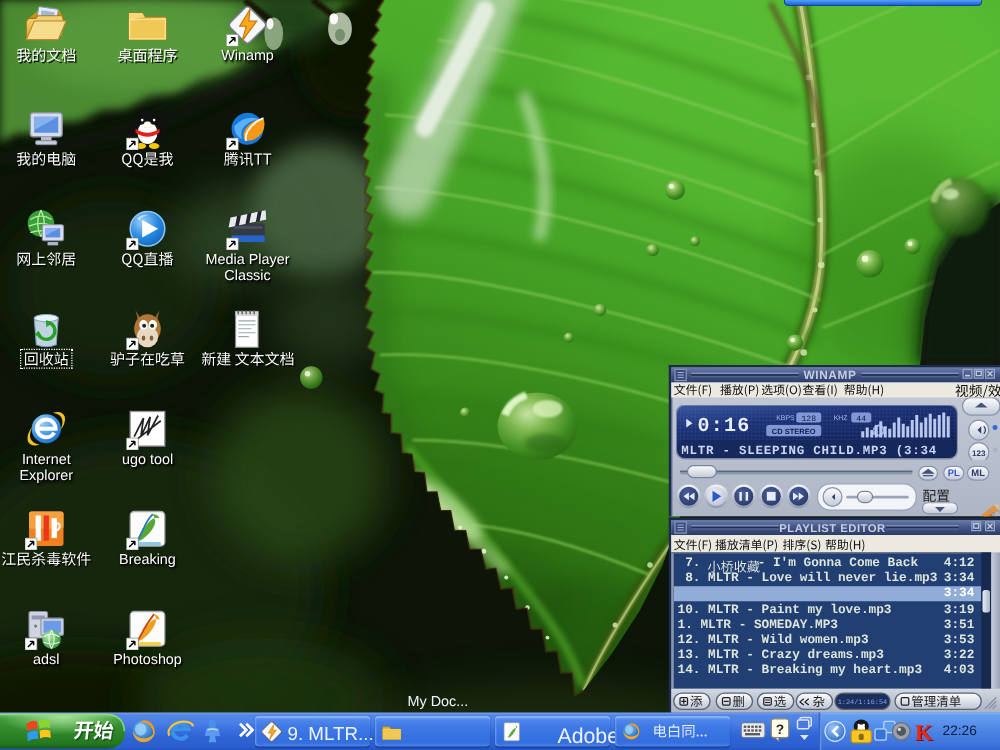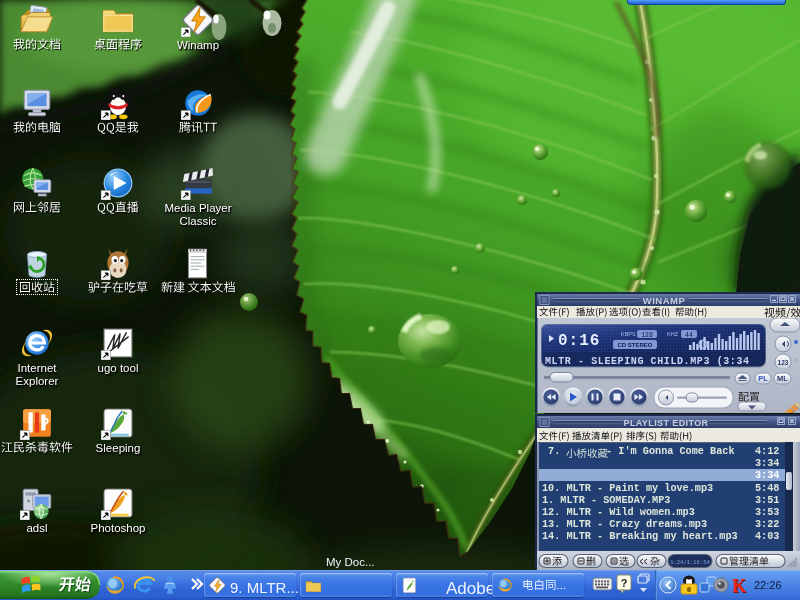--- a/index.html
+++ b/index.html
@@ -432,21 +432,21 @@
 <svg style="position:absolute;left:160.656px;top:281px;overflow:visible" width="77" height="18">
     <path d="M4.32 -2.56C4.68 -1.96 5.11 -1.14 5.3 -0.61L5.94 -1.0C5.76 -1.5 5.33 -2.28 4.93 -2.88ZM1.62 -2.82C1.38 -2.09 0.98 -1.34 0.49 -0.82C0.67 -0.71 0.98 -0.48 1.13 -0.36C1.6 -0.92 2.08 -1.8 2.35 -2.64ZM6.64 -8.93L6.64 -4.8C6.64 -3.2 6.54 -1.14 5.52 0.3C5.71 0.41 6.07 0.68 6.22 0.85C7.32 -0.71 7.48 -3.07 7.48 -4.8L7.48 -5.18L9.3 -5.18L9.3 0.9L10.18 0.9L10.18 -5.18L11.5 -5.18L11.5 -6.02L7.48 -6.02L7.48 -8.33C8.75 -8.52 10.12 -8.83 11.12 -9.2L10.39 -9.86C9.53 -9.5 7.98 -9.14 6.64 -8.93ZM2.57 -9.92C2.76 -9.59 2.95 -9.18 3.1 -8.82L0.73 -8.82L0.73 -8.06L6.04 -8.06L6.04 -8.82L4.03 -8.82C3.88 -9.22 3.61 -9.73 3.38 -10.13ZM4.52 -8.0C4.38 -7.45 4.1 -6.64 3.88 -6.08L0.55 -6.08L0.55 -5.32L3.01 -5.32L3.01 -4.07L0.6 -4.07L0.6 -3.28L3.01 -3.28L3.01 -0.22C3.01 -0.1 2.99 -0.06 2.87 -0.06C2.74 -0.05 2.36 -0.05 1.94 -0.06C2.06 0.16 2.18 0.49 2.21 0.71C2.8 0.71 3.2 0.7 3.48 0.56C3.76 0.43 3.84 0.22 3.84 -0.2L3.84 -3.28L6.08 -3.28L6.08 -4.07L3.84 -4.07L3.84 -5.32L6.23 -5.32L6.23 -6.08L4.69 -6.08C4.92 -6.59 5.15 -7.24 5.36 -7.82ZM1.51 -7.81C1.75 -7.27 1.93 -6.55 1.98 -6.08L2.76 -6.3C2.7 -6.76 2.5 -7.46 2.24 -7.98ZM16.73 -9.06L16.73 -8.34L18.97 -8.34L18.97 -7.44L15.96 -7.44L15.96 -6.73L18.97 -6.73L18.97 -5.8L16.64 -5.8L16.64 -5.06L18.97 -5.06L18.97 -4.14L16.55 -4.14L16.55 -3.46L18.97 -3.46L18.97 -2.51L16.04 -2.51L16.04 -1.79L18.97 -1.79L18.97 -0.59L19.82 -0.59L19.82 -1.79L23.24 -1.79L23.24 -2.51L19.82 -2.51L19.82 -3.46L22.79 -3.46L22.79 -4.14L19.82 -4.14L19.82 -5.06L22.51 -5.06L22.51 -6.73L23.34 -6.73L23.34 -7.44L22.51 -7.44L22.51 -9.06L19.82 -9.06L19.82 -10.08L18.97 -10.08L18.97 -9.06ZM19.82 -6.73L21.71 -6.73L21.71 -5.8L19.82 -5.8ZM19.82 -7.44L19.82 -8.34L21.71 -8.34L21.71 -7.44ZM13.16 -4.72C13.16 -4.85 13.44 -5.0 13.62 -5.1L15.1 -5.1C14.95 -4.03 14.71 -3.11 14.4 -2.32C14.08 -2.8 13.81 -3.4 13.61 -4.12L12.94 -3.86C13.22 -2.89 13.58 -2.12 14.03 -1.51C13.61 -0.72 13.07 -0.1 12.44 0.36C12.64 0.48 12.97 0.79 13.1 0.96C13.68 0.52 14.2 -0.08 14.62 -0.84C15.88 0.36 17.63 0.66 19.84 0.66L23.2 0.66C23.24 0.42 23.41 0.02 23.54 -0.17C22.93 -0.16 20.33 -0.16 19.85 -0.16C17.82 -0.16 16.16 -0.42 14.99 -1.58C15.48 -2.7 15.83 -4.1 16.01 -5.8L15.5 -5.92L15.34 -5.9L14.3 -5.9C14.9 -6.8 15.52 -7.93 16.06 -9.1L15.48 -9.47L15.19 -9.34L12.77 -9.34L12.77 -8.53L14.84 -8.53C14.36 -7.46 13.76 -6.48 13.55 -6.18C13.31 -5.8 13.01 -5.5 12.79 -5.45C12.91 -5.27 13.09 -4.9 13.16 -4.72ZM31.76 -9.88C32.12 -9.29 32.51 -8.48 32.65 -7.99L33.65 -8.32C33.48 -8.81 33.06 -9.59 32.7 -10.16ZM27.29 -7.97L27.29 -7.08L29.16 -7.08C29.87 -5.26 30.82 -3.68 32.05 -2.4C30.73 -1.3 29.11 -0.48 27.12 0.08C27.3 0.3 27.59 0.72 27.68 0.94C29.69 0.29 31.36 -0.58 32.71 -1.75C34.07 -0.55 35.7 0.34 37.67 0.88C37.82 0.62 38.09 0.24 38.29 0.05C36.37 -0.43 34.74 -1.28 33.41 -2.41C34.62 -3.65 35.54 -5.18 36.24 -7.08L38.14 -7.08L38.14 -7.97ZM32.74 -3.04C31.61 -4.18 30.72 -5.54 30.1 -7.08L35.22 -7.08C34.62 -5.46 33.79 -4.13 32.74 -3.04ZM44.21 -10.07L44.21 -7.55L39.47 -7.55L39.47 -6.64L43.09 -6.64C42.22 -4.6 40.73 -2.65 39.13 -1.68C39.35 -1.5 39.65 -1.18 39.79 -0.95C41.53 -2.14 43.08 -4.28 44.02 -6.64L44.21 -6.64L44.21 -2.2L41.4 -2.2L41.4 -1.28L44.21 -1.28L44.21 0.96L45.16 0.96L45.16 -1.28L47.95 -1.28L47.95 -2.2L45.16 -2.2L45.16 -6.64L45.32 -6.64C46.24 -4.28 47.78 -2.12 49.56 -0.97C49.73 -1.22 50.04 -1.57 50.27 -1.75C48.6 -2.71 47.09 -4.61 46.22 -6.64L49.93 -6.64L49.93 -7.55L45.16 -7.55L45.16 -10.07ZM55.76 -9.88C56.12 -9.29 56.51 -8.48 56.65 -7.99L57.65 -8.32C57.48 -8.81 57.06 -9.59 56.7 -10.16ZM51.29 -7.97L51.29 -7.08L53.16 -7.08C53.87 -5.26 54.82 -3.68 56.05 -2.4C54.73 -1.3 53.11 -0.48 51.12 0.08C51.3 0.3 51.59 0.72 51.68 0.94C53.69 0.29 55.36 -0.58 56.71 -1.75C58.07 -0.55 59.7 0.34 61.67 0.88C61.82 0.62 62.09 0.24 62.29 0.05C60.37 -0.43 58.74 -1.28 57.41 -2.41C58.62 -3.65 59.54 -5.18 60.24 -7.08L62.14 -7.08L62.14 -7.97ZM56.74 -3.04C55.61 -4.18 54.72 -5.54 54.1 -7.08L59.22 -7.08C58.62 -5.46 57.79 -4.13 56.74 -3.04ZM72.9 -9.31C72.65 -8.42 72.14 -7.16 71.72 -6.41L72.44 -6.18C72.86 -6.9 73.38 -8.08 73.79 -9.06ZM67.45 -9.01C67.85 -8.15 68.32 -6.98 68.52 -6.25L69.3 -6.56C69.08 -7.3 68.6 -8.41 68.18 -9.29ZM65.0 -10.08L65.0 -7.51L63.25 -7.51L63.25 -6.66L64.86 -6.66C64.5 -5.02 63.74 -3.12 63.0 -2.1C63.14 -1.9 63.36 -1.54 63.47 -1.3C64.04 -2.1 64.6 -3.44 65.0 -4.81L65.0 0.95L65.86 0.95L65.86 -5.09C66.23 -4.49 66.67 -3.74 66.85 -3.35L67.4 -4.04C67.19 -4.38 66.18 -5.78 65.86 -6.19L65.86 -6.66L67.37 -6.66L67.37 -7.51L65.86 -7.51L65.86 -10.08ZM67.12 -0.76L67.12 0.11L72.79 0.11L72.79 0.85L73.68 0.85L73.68 -5.65L71.02 -5.65L71.02 -10.04L70.14 -10.04L70.14 -5.65L67.39 -5.65L67.39 -4.78L72.79 -4.78L72.79 -3.23L67.54 -3.23L67.54 -2.41L72.79 -2.41L72.79 -0.76Z" transform="translate(1.2,11.8)" fill="#000" opacity=".85"></path>
     <path d="M4.32 -2.56C4.68 -1.96 5.11 -1.14 5.3 -0.61L5.94 -1.0C5.76 -1.5 5.33 -2.28 4.93 -2.88ZM1.62 -2.82C1.38 -2.09 0.98 -1.34 0.49 -0.82C0.67 -0.71 0.98 -0.48 1.13 -0.36C1.6 -0.92 2.08 -1.8 2.35 -2.64ZM6.64 -8.93L6.64 -4.8C6.64 -3.2 6.54 -1.14 5.52 0.3C5.71 0.41 6.07 0.68 6.22 0.85C7.32 -0.71 7.48 -3.07 7.48 -4.8L7.48 -5.18L9.3 -5.18L9.3 0.9L10.18 0.9L10.18 -5.18L11.5 -5.18L11.5 -6.02L7.48 -6.02L7.48 -8.33C8.75 -8.52 10.12 -8.83 11.12 -9.2L10.39 -9.86C9.53 -9.5 7.98 -9.14 6.64 -8.93ZM2.57 -9.92C2.76 -9.59 2.95 -9.18 3.1 -8.82L0.73 -8.82L0.73 -8.06L6.04 -8.06L6.04 -8.82L4.03 -8.82C3.88 -9.22 3.61 -9.73 3.38 -10.13ZM4.52 -8.0C4.38 -7.45 4.1 -6.64 3.88 -6.08L0.55 -6.08L0.55 -5.32L3.01 -5.32L3.01 -4.07L0.6 -4.07L0.6 -3.28L3.01 -3.28L3.01 -0.22C3.01 -0.1 2.99 -0.06 2.87 -0.06C2.74 -0.05 2.36 -0.05 1.94 -0.06C2.06 0.16 2.18 0.49 2.21 0.71C2.8 0.71 3.2 0.7 3.48 0.56C3.76 0.43 3.84 0.22 3.84 -0.2L3.84 -3.28L6.08 -3.28L6.08 -4.07L3.84 -4.07L3.84 -5.32L6.23 -5.32L6.23 -6.08L4.69 -6.08C4.92 -6.59 5.15 -7.24 5.36 -7.82ZM1.51 -7.81C1.75 -7.27 1.93 -6.55 1.98 -6.08L2.76 -6.3C2.7 -6.76 2.5 -7.46 2.24 -7.98ZM16.73 -9.06L16.73 -8.34L18.97 -8.34L18.97 -7.44L15.96 -7.44L15.96 -6.73L18.97 -6.73L18.97 -5.8L16.64 -5.8L16.64 -5.06L18.97 -5.06L18.97 -4.14L16.55 -4.14L16.55 -3.46L18.97 -3.46L18.97 -2.51L16.04 -2.51L16.04 -1.79L18.97 -1.79L18.97 -0.59L19.82 -0.59L19.82 -1.79L23.24 -1.79L23.24 -2.51L19.82 -2.51L19.82 -3.46L22.79 -3.46L22.79 -4.14L19.82 -4.14L19.82 -5.06L22.51 -5.06L22.51 -6.73L23.34 -6.73L23.34 -7.44L22.51 -7.44L22.51 -9.06L19.82 -9.06L19.82 -10.08L18.97 -10.08L18.97 -9.06ZM19.82 -6.73L21.71 -6.73L21.71 -5.8L19.82 -5.8ZM19.82 -7.44L19.82 -8.34L21.71 -8.34L21.71 -7.44ZM13.16 -4.72C13.16 -4.85 13.44 -5.0 13.62 -5.1L15.1 -5.1C14.95 -4.03 14.71 -3.11 14.4 -2.32C14.08 -2.8 13.81 -3.4 13.61 -4.12L12.94 -3.86C13.22 -2.89 13.58 -2.12 14.03 -1.51C13.61 -0.72 13.07 -0.1 12.44 0.36C12.64 0.48 12.97 0.79 13.1 0.96C13.68 0.52 14.2 -0.08 14.62 -0.84C15.88 0.36 17.63 0.66 19.84 0.66L23.2 0.66C23.24 0.42 23.41 0.02 23.54 -0.17C22.93 -0.16 20.33 -0.16 19.85 -0.16C17.82 -0.16 16.16 -0.42 14.99 -1.58C15.48 -2.7 15.83 -4.1 16.01 -5.8L15.5 -5.92L15.34 -5.9L14.3 -5.9C14.9 -6.8 15.52 -7.93 16.06 -9.1L15.48 -9.47L15.19 -9.34L12.77 -9.34L12.77 -8.53L14.84 -8.53C14.36 -7.46 13.76 -6.48 13.55 -6.18C13.31 -5.8 13.01 -5.5 12.79 -5.45C12.91 -5.27 13.09 -4.9 13.16 -4.72ZM31.76 -9.88C32.12 -9.29 32.51 -8.48 32.65 -7.99L33.65 -8.32C33.48 -8.81 33.06 -9.59 32.7 -10.16ZM27.29 -7.97L27.29 -7.08L29.16 -7.08C29.87 -5.26 30.82 -3.68 32.05 -2.4C30.73 -1.3 29.11 -0.48 27.12 0.08C27.3 0.3 27.59 0.72 27.68 0.94C29.69 0.29 31.36 -0.58 32.71 -1.75C34.07 -0.55 35.7 0.34 37.67 0.88C37.82 0.62 38.09 0.24 38.29 0.05C36.37 -0.43 34.74 -1.28 33.41 -2.41C34.62 -3.65 35.54 -5.18 36.24 -7.08L38.14 -7.08L38.14 -7.97ZM32.74 -3.04C31.61 -4.18 30.72 -5.54 30.1 -7.08L35.22 -7.08C34.62 -5.46 33.79 -4.13 32.74 -3.04ZM44.21 -10.07L44.21 -7.55L39.47 -7.55L39.47 -6.64L43.09 -6.64C42.22 -4.6 40.73 -2.65 39.13 -1.68C39.35 -1.5 39.65 -1.18 39.79 -0.95C41.53 -2.14 43.08 -4.28 44.02 -6.64L44.21 -6.64L44.21 -2.2L41.4 -2.2L41.4 -1.28L44.21 -1.28L44.21 0.96L45.16 0.96L45.16 -1.28L47.95 -1.28L47.95 -2.2L45.16 -2.2L45.16 -6.64L45.32 -6.64C46.24 -4.28 47.78 -2.12 49.56 -0.97C49.73 -1.22 50.04 -1.57 50.27 -1.75C48.6 -2.71 47.09 -4.61 46.22 -6.64L49.93 -6.64L49.93 -7.55L45.16 -7.55L45.16 -10.07ZM55.76 -9.88C56.12 -9.29 56.51 -8.48 56.65 -7.99L57.65 -8.32C57.48 -8.81 57.06 -9.59 56.7 -10.16ZM51.29 -7.97L51.29 -7.08L53.16 -7.08C53.87 -5.26 54.82 -3.68 56.05 -2.4C54.73 -1.3 53.11 -0.48 51.12 0.08C51.3 0.3 51.59 0.72 51.68 0.94C53.69 0.29 55.36 -0.58 56.71 -1.75C58.07 -0.55 59.7 0.34 61.67 0.88C61.82 0.62 62.09 0.24 62.29 0.05C60.37 -0.43 58.74 -1.28 57.41 -2.41C58.62 -3.65 59.54 -5.18 60.24 -7.08L62.14 -7.08L62.14 -7.97ZM56.74 -3.04C55.61 -4.18 54.72 -5.54 54.1 -7.08L59.22 -7.08C58.62 -5.46 57.79 -4.13 56.74 -3.04ZM72.9 -9.31C72.65 -8.42 72.14 -7.16 71.72 -6.41L72.44 -6.18C72.86 -6.9 73.38 -8.08 73.79 -9.06ZM67.45 -9.01C67.85 -8.15 68.32 -6.98 68.52 -6.25L69.3 -6.56C69.08 -7.3 68.6 -8.41 68.18 -9.29ZM65.0 -10.08L65.0 -7.51L63.25 -7.51L63.25 -6.66L64.86 -6.66C64.5 -5.02 63.74 -3.12 63.0 -2.1C63.14 -1.9 63.36 -1.54 63.47 -1.3C64.04 -2.1 64.6 -3.44 65.0 -4.81L65.0 0.95L65.86 0.95L65.86 -5.09C66.23 -4.49 66.67 -3.74 66.85 -3.35L67.4 -4.04C67.19 -4.38 66.18 -5.78 65.86 -6.19L65.86 -6.66L67.37 -6.66L67.37 -7.51L65.86 -7.51L65.86 -10.08ZM67.12 -0.76L67.12 0.11L72.79 0.11L72.79 0.85L73.68 0.85L73.68 -5.65L71.02 -5.65L71.02 -10.04L70.14 -10.04L70.14 -5.65L67.39 -5.65L67.39 -4.78L72.79 -4.78L72.79 -3.23L67.54 -3.23L67.54 -2.41L72.79 -2.41L72.79 -0.76Z" transform="translate(0,10.6)" fill="#fff"></path>
   </svg>
 <div class="lbl" style="left:-8px;top:362px;width:90px">Internet<br>Explorer</div>
 <div class="lbl" style="left:73px;top:362px;width:90px">ugo tool</div>
 <svg style="position:absolute;left:1.0px;top:441px;overflow:visible" width="75" height="18">
     <path d="M1.15 -9.29C1.88 -8.88 2.83 -8.26 3.3 -7.85L3.85 -8.57C3.37 -8.95 2.4 -9.54 1.68 -9.92ZM0.5 -5.99C1.25 -5.62 2.23 -5.05 2.71 -4.68L3.22 -5.42C2.71 -5.8 1.72 -6.32 1.0 -6.65ZM0.91 0.19L1.66 0.8C2.38 -0.31 3.2 -1.81 3.84 -3.08L3.19 -3.67C2.5 -2.32 1.55 -0.73 0.91 0.19ZM3.91 -0.72L3.91 0.18L11.52 0.18L11.52 -0.72L8.06 -0.72L8.06 -8.05L10.85 -8.05L10.85 -8.95L4.49 -8.95L4.49 -8.05L7.09 -8.05L7.09 -0.72ZM13.28 1.02C13.58 0.83 14.05 0.7 17.69 -0.38C17.64 -0.59 17.58 -0.98 17.58 -1.22L14.32 -0.31L14.32 -3.29L17.95 -3.29C18.65 -0.88 20.04 0.84 21.66 0.83C22.54 0.83 22.91 0.36 23.05 -1.4C22.81 -1.48 22.46 -1.66 22.26 -1.84C22.19 -0.56 22.07 -0.07 21.7 -0.06C20.64 -0.05 19.54 -1.36 18.9 -3.29L22.84 -3.29L22.84 -4.14L18.67 -4.14C18.54 -4.72 18.44 -5.33 18.41 -5.98L21.95 -5.98L21.95 -9.46L13.39 -9.46L13.39 -0.68C13.39 -0.18 13.07 0.08 12.85 0.2C13.0 0.4 13.21 0.78 13.28 1.02ZM17.74 -4.14L14.32 -4.14L14.32 -5.98L17.5 -5.98C17.53 -5.34 17.62 -4.73 17.74 -4.14ZM14.32 -8.62L21.04 -8.62L21.04 -6.82L14.32 -6.82ZM31.87 -2.34C32.87 -1.57 34.04 -0.47 34.58 0.25L35.35 -0.24C34.78 -0.97 33.58 -2.03 32.6 -2.77ZM27.22 -2.81C26.53 -1.9 25.48 -0.95 24.5 -0.32C24.7 -0.17 25.03 0.18 25.18 0.35C26.15 -0.36 27.28 -1.46 28.06 -2.51ZM25.69 -9.13C26.77 -8.69 28.0 -8.15 29.17 -7.58C27.76 -6.88 26.22 -6.28 24.74 -5.83C24.95 -5.65 25.26 -5.28 25.4 -5.08C26.94 -5.62 28.57 -6.31 30.12 -7.13C31.57 -6.4 32.9 -5.66 33.78 -5.09L34.42 -5.82C33.56 -6.36 32.35 -7.0 31.03 -7.63C32.08 -8.24 33.05 -8.9 33.88 -9.61L33.11 -10.12C32.28 -9.4 31.24 -8.7 30.11 -8.08C28.8 -8.69 27.44 -9.26 26.26 -9.73ZM29.56 -5.68L29.56 -4.27L24.7 -4.27L24.7 -3.44L29.56 -3.44L29.56 -0.11C29.56 0.04 29.5 0.08 29.33 0.1C29.15 0.11 28.56 0.11 27.95 0.08C28.08 0.34 28.24 0.71 28.28 0.96C29.08 0.96 29.65 0.95 30.01 0.82C30.38 0.66 30.49 0.42 30.49 -0.1L30.49 -3.44L35.29 -3.44L35.29 -4.27L30.49 -4.27L30.49 -5.68ZM44.87 -4.01L44.8 -2.95L42.25 -2.95L42.55 -3.13C42.46 -3.38 42.22 -3.72 41.96 -4.01ZM38.54 -4.69C38.5 -4.16 38.44 -3.55 38.38 -2.95L36.49 -2.95L36.49 -2.26L38.29 -2.26C38.21 -1.58 38.11 -0.96 38.03 -0.47L44.48 -0.47C44.41 -0.14 44.33 0.05 44.23 0.14C44.12 0.26 43.99 0.29 43.78 0.29C43.55 0.29 42.96 0.29 42.34 0.22C42.46 0.41 42.54 0.71 42.55 0.89C43.19 0.94 43.82 0.95 44.16 0.91C44.52 0.9 44.78 0.82 45.0 0.56C45.16 0.38 45.29 0.07 45.4 -0.47L46.67 -0.47L46.67 -1.16L45.5 -1.16L45.62 -2.26L47.52 -2.26L47.52 -2.95L45.68 -2.95L45.78 -4.31C45.78 -4.43 45.79 -4.69 45.79 -4.69ZM41.2 -3.86C41.45 -3.6 41.71 -3.24 41.87 -2.95L39.25 -2.95L39.36 -4.01L41.45 -4.01ZM44.74 -2.26C44.7 -1.82 44.65 -1.46 44.62 -1.16L42.14 -1.16L42.49 -1.37C42.4 -1.62 42.16 -1.97 41.89 -2.26ZM41.12 -2.1C41.39 -1.82 41.65 -1.46 41.8 -1.16L39.04 -1.16L39.17 -2.26L41.39 -2.26ZM41.52 -10.08L41.52 -9.1L37.33 -9.1L37.33 -8.41L41.52 -8.41L41.52 -7.61L38.03 -7.61L38.03 -6.92L41.52 -6.92L41.52 -6.02L36.83 -6.02L36.83 -5.34L47.2 -5.34L47.2 -6.02L42.44 -6.02L42.44 -6.92L46.08 -6.92L46.08 -7.61L42.44 -7.61L42.44 -8.41L46.84 -8.41L46.84 -9.1L42.44 -9.1L42.44 -10.08ZM55.09 -10.09C54.84 -8.22 54.36 -6.46 53.53 -5.33C53.74 -5.22 54.12 -4.97 54.28 -4.82C54.76 -5.52 55.13 -6.41 55.43 -7.42L58.51 -7.42C58.34 -6.58 58.14 -5.68 57.97 -5.09L58.69 -4.87C58.97 -5.69 59.27 -6.98 59.51 -8.1L58.91 -8.27L58.8 -8.24L55.64 -8.24C55.78 -8.8 55.88 -9.37 55.97 -9.96ZM55.97 -6.28L55.97 -5.72C55.97 -4.04 55.8 -1.55 53.22 0.36C53.45 0.49 53.76 0.78 53.9 0.97C55.37 -0.16 56.11 -1.48 56.48 -2.74C56.99 -1.09 57.78 0.24 58.98 0.95C59.11 0.72 59.39 0.38 59.59 0.22C58.09 -0.58 57.23 -2.46 56.81 -4.61C56.83 -5.0 56.84 -5.38 56.84 -5.71L56.84 -6.28ZM49.13 -3.98C49.22 -4.08 49.61 -4.15 50.06 -4.15L51.34 -4.15L51.34 -2.41L48.47 -2.02L48.67 -1.1L51.34 -1.52L51.34 0.91L52.15 0.91L52.15 -1.67L53.78 -1.93L53.75 -2.77L52.15 -2.53L52.15 -4.15L53.66 -4.15L53.66 -4.97L52.15 -4.97L52.15 -6.76L51.34 -6.76L51.34 -4.97L50.02 -4.97C50.41 -5.8 50.81 -6.78 51.16 -7.8L53.74 -7.8L53.74 -8.66L51.44 -8.66C51.56 -9.06 51.68 -9.47 51.79 -9.86L50.9 -10.06C50.81 -9.59 50.69 -9.12 50.54 -8.66L48.6 -8.66L48.6 -7.8L50.28 -7.8C49.97 -6.84 49.64 -6.05 49.49 -5.75C49.26 -5.21 49.07 -4.84 48.84 -4.78C48.94 -4.56 49.08 -4.16 49.13 -3.98ZM63.8 -4.09L63.8 -3.22L67.25 -3.22L67.25 0.96L68.15 0.96L68.15 -3.22L71.44 -3.22L71.44 -4.09L68.15 -4.09L68.15 -6.74L70.91 -6.74L70.91 -7.62L68.15 -7.62L68.15 -9.94L67.25 -9.94L67.25 -7.62L65.64 -7.62C65.8 -8.16 65.93 -8.74 66.05 -9.3L65.18 -9.48C64.91 -7.91 64.4 -6.36 63.71 -5.36C63.92 -5.26 64.31 -5.04 64.48 -4.91C64.8 -5.41 65.1 -6.05 65.35 -6.74L67.25 -6.74L67.25 -4.09ZM63.22 -10.03C62.57 -8.22 61.51 -6.42 60.38 -5.24C60.54 -5.04 60.8 -4.57 60.9 -4.36C61.28 -4.76 61.64 -5.24 62.0 -5.76L62.0 0.94L62.87 0.94L62.87 -7.16C63.32 -8.0 63.73 -8.89 64.07 -9.78Z" transform="translate(1.2,11.8)" fill="#000" opacity=".85"></path>
     <path d="M1.15 -9.29C1.88 -8.88 2.83 -8.26 3.3 -7.85L3.85 -8.57C3.37 -8.95 2.4 -9.54 1.68 -9.92ZM0.5 -5.99C1.25 -5.62 2.23 -5.05 2.71 -4.68L3.22 -5.42C2.71 -5.8 1.72 -6.32 1.0 -6.65ZM0.91 0.19L1.66 0.8C2.38 -0.31 3.2 -1.81 3.84 -3.08L3.19 -3.67C2.5 -2.32 1.55 -0.73 0.91 0.19ZM3.91 -0.72L3.91 0.18L11.52 0.18L11.52 -0.72L8.06 -0.72L8.06 -8.05L10.85 -8.05L10.85 -8.95L4.49 -8.95L4.49 -8.05L7.09 -8.05L7.09 -0.72ZM13.28 1.02C13.58 0.83 14.05 0.7 17.69 -0.38C17.64 -0.59 17.58 -0.98 17.58 -1.22L14.32 -0.31L14.32 -3.29L17.95 -3.29C18.65 -0.88 20.04 0.84 21.66 0.83C22.54 0.83 22.91 0.36 23.05 -1.4C22.81 -1.48 22.46 -1.66 22.26 -1.84C22.19 -0.56 22.07 -0.07 21.7 -0.06C20.64 -0.05 19.54 -1.36 18.9 -3.29L22.84 -3.29L22.84 -4.14L18.67 -4.14C18.54 -4.72 18.44 -5.33 18.41 -5.98L21.95 -5.98L21.95 -9.46L13.39 -9.46L13.39 -0.68C13.39 -0.18 13.07 0.08 12.85 0.2C13.0 0.4 13.21 0.78 13.28 1.02ZM17.74 -4.14L14.32 -4.14L14.32 -5.98L17.5 -5.98C17.53 -5.34 17.62 -4.73 17.74 -4.14ZM14.32 -8.62L21.04 -8.62L21.04 -6.82L14.32 -6.82ZM31.87 -2.34C32.87 -1.57 34.04 -0.47 34.58 0.25L35.35 -0.24C34.78 -0.97 33.58 -2.03 32.6 -2.77ZM27.22 -2.81C26.53 -1.9 25.48 -0.95 24.5 -0.32C24.7 -0.17 25.03 0.18 25.18 0.35C26.15 -0.36 27.28 -1.46 28.06 -2.51ZM25.69 -9.13C26.77 -8.69 28.0 -8.15 29.17 -7.58C27.76 -6.88 26.22 -6.28 24.74 -5.83C24.95 -5.65 25.26 -5.28 25.4 -5.08C26.94 -5.62 28.57 -6.31 30.12 -7.13C31.57 -6.4 32.9 -5.66 33.78 -5.09L34.42 -5.82C33.56 -6.36 32.35 -7.0 31.03 -7.63C32.08 -8.24 33.05 -8.9 33.88 -9.61L33.11 -10.12C32.28 -9.4 31.24 -8.7 30.11 -8.08C28.8 -8.69 27.44 -9.26 26.26 -9.73ZM29.56 -5.68L29.56 -4.27L24.7 -4.27L24.7 -3.44L29.56 -3.44L29.56 -0.11C29.56 0.04 29.5 0.08 29.33 0.1C29.15 0.11 28.56 0.11 27.95 0.08C28.08 0.34 28.24 0.71 28.28 0.96C29.08 0.96 29.65 0.95 30.01 0.82C30.38 0.66 30.49 0.42 30.49 -0.1L30.49 -3.44L35.29 -3.44L35.29 -4.27L30.49 -4.27L30.49 -5.68ZM44.87 -4.01L44.8 -2.95L42.25 -2.95L42.55 -3.13C42.46 -3.38 42.22 -3.72 41.96 -4.01ZM38.54 -4.69C38.5 -4.16 38.44 -3.55 38.38 -2.95L36.49 -2.95L36.49 -2.26L38.29 -2.26C38.21 -1.58 38.11 -0.96 38.03 -0.47L44.48 -0.47C44.41 -0.14 44.33 0.05 44.23 0.14C44.12 0.26 43.99 0.29 43.78 0.29C43.55 0.29 42.96 0.29 42.34 0.22C42.46 0.41 42.54 0.71 42.55 0.89C43.19 0.94 43.82 0.95 44.16 0.91C44.52 0.9 44.78 0.82 45.0 0.56C45.16 0.38 45.29 0.07 45.4 -0.47L46.67 -0.47L46.67 -1.16L45.5 -1.16L45.62 -2.26L47.52 -2.26L47.52 -2.95L45.68 -2.95L45.78 -4.31C45.78 -4.43 45.79 -4.69 45.79 -4.69ZM41.2 -3.86C41.45 -3.6 41.71 -3.24 41.87 -2.95L39.25 -2.95L39.36 -4.01L41.45 -4.01ZM44.74 -2.26C44.7 -1.82 44.65 -1.46 44.62 -1.16L42.14 -1.16L42.49 -1.37C42.4 -1.62 42.16 -1.97 41.89 -2.26ZM41.12 -2.1C41.39 -1.82 41.65 -1.46 41.8 -1.16L39.04 -1.16L39.17 -2.26L41.39 -2.26ZM41.52 -10.08L41.52 -9.1L37.33 -9.1L37.33 -8.41L41.52 -8.41L41.52 -7.61L38.03 -7.61L38.03 -6.92L41.52 -6.92L41.52 -6.02L36.83 -6.02L36.83 -5.34L47.2 -5.34L47.2 -6.02L42.44 -6.02L42.44 -6.92L46.08 -6.92L46.08 -7.61L42.44 -7.61L42.44 -8.41L46.84 -8.41L46.84 -9.1L42.44 -9.1L42.44 -10.08ZM55.09 -10.09C54.84 -8.22 54.36 -6.46 53.53 -5.33C53.74 -5.22 54.12 -4.97 54.28 -4.82C54.76 -5.52 55.13 -6.41 55.43 -7.42L58.51 -7.42C58.34 -6.58 58.14 -5.68 57.97 -5.09L58.69 -4.87C58.97 -5.69 59.27 -6.98 59.51 -8.1L58.91 -8.27L58.8 -8.24L55.64 -8.24C55.78 -8.8 55.88 -9.37 55.97 -9.96ZM55.97 -6.28L55.97 -5.72C55.97 -4.04 55.8 -1.55 53.22 0.36C53.45 0.49 53.76 0.78 53.9 0.97C55.37 -0.16 56.11 -1.48 56.48 -2.74C56.99 -1.09 57.78 0.24 58.98 0.95C59.11 0.72 59.39 0.38 59.59 0.22C58.09 -0.58 57.23 -2.46 56.81 -4.61C56.83 -5.0 56.84 -5.38 56.84 -5.71L56.84 -6.28ZM49.13 -3.98C49.22 -4.08 49.61 -4.15 50.06 -4.15L51.34 -4.15L51.34 -2.41L48.47 -2.02L48.67 -1.1L51.34 -1.52L51.34 0.91L52.15 0.91L52.15 -1.67L53.78 -1.93L53.75 -2.77L52.15 -2.53L52.15 -4.15L53.66 -4.15L53.66 -4.97L52.15 -4.97L52.15 -6.76L51.34 -6.76L51.34 -4.97L50.02 -4.97C50.41 -5.8 50.81 -6.78 51.16 -7.8L53.74 -7.8L53.74 -8.66L51.44 -8.66C51.56 -9.06 51.68 -9.47 51.79 -9.86L50.9 -10.06C50.81 -9.59 50.69 -9.12 50.54 -8.66L48.6 -8.66L48.6 -7.8L50.28 -7.8C49.97 -6.84 49.64 -6.05 49.49 -5.75C49.26 -5.21 49.07 -4.84 48.84 -4.78C48.94 -4.56 49.08 -4.16 49.13 -3.98ZM63.8 -4.09L63.8 -3.22L67.25 -3.22L67.25 0.96L68.15 0.96L68.15 -3.22L71.44 -3.22L71.44 -4.09L68.15 -4.09L68.15 -6.74L70.91 -6.74L70.91 -7.62L68.15 -7.62L68.15 -9.94L67.25 -9.94L67.25 -7.62L65.64 -7.62C65.8 -8.16 65.93 -8.74 66.05 -9.3L65.18 -9.48C64.91 -7.91 64.4 -6.36 63.71 -5.36C63.92 -5.26 64.31 -5.04 64.48 -4.91C64.8 -5.41 65.1 -6.05 65.35 -6.74L67.25 -6.74L67.25 -4.09ZM63.22 -10.03C62.57 -8.22 61.51 -6.42 60.38 -5.24C60.54 -5.04 60.8 -4.57 60.9 -4.36C61.28 -4.76 61.64 -5.24 62.0 -5.76L62.0 0.94L62.87 0.94L62.87 -7.16C63.32 -8.0 63.73 -8.89 64.07 -9.78Z" transform="translate(0,10.6)" fill="#fff"></path>
   </svg>
-<div class="lbl" style="left:73px;top:442px;width:90px">Sleeping</div>
+<div class="lbl" style="left:73px;top:442px;width:90px">Breaking</div>
 <div class="lbl" style="left:-8px;top:522px;width:90px">adsl</div>
 <div class="lbl" style="left:73px;top:522px;width:90px">Photoshop</div>
 <div class="ab" style="left:16px;top:279px;width:42px;height:16px;border:1px dotted #fff"></div>
 <div class="ab" style="left:535px;top:292px;width:265px;height:121px;background:linear-gradient(#c6ccd8,#aeb6c6);border-left:2px solid #1c2a4e;border-top:2px solid #1c2a4e;box-shadow:inset 1px 1px 0 #6a7898"></div>
 <div class="ab" style="left:537px;top:294px;width:263px;height:12px;background:linear-gradient(#6a7ca8,#46588a 45%,#2c3c68)"></div>
 <svg class="ab" style="left:537px;top:294px" width="263" height="12">
 <rect x="3" y="1.5" width="9" height="9" fill="#3c4e7e" stroke="#8292b8" stroke-width="1"></rect>
 <path d="M5,4 h5 M5,6 h5 M5,8 h5" stroke="#9cacd0" stroke-width=".8"></path>
 <g>
       <rect x="16" y="4" width="86" height="1.3" fill="#7e90b8"></rect>
@@ -655,25 +655,26 @@
     <path d="M2.6 -7.98L2.6 -7.23L0.63 -7.23L0.63 -6.65L2.6 -6.65L2.6 -5.96L0.83 -5.96L0.83 -5.4L2.6 -5.4L2.6 -5.17C2.6 -5.02 2.58 -4.84 2.53 -4.66L0.47 -4.66L0.47 -4.08L2.25 -4.08C1.96 -3.65 1.46 -3.23 0.66 -2.95C0.82 -2.82 1.04 -2.59 1.16 -2.44C2.19 -2.85 2.76 -3.48 3.06 -4.08L5.13 -4.08L5.13 -4.66L3.27 -4.66C3.31 -4.84 3.32 -5.02 3.32 -5.17L3.32 -5.4L4.87 -5.4L4.87 -5.96L3.32 -5.96L3.32 -6.65L5.07 -6.65L5.07 -7.23L3.32 -7.23L3.32 -7.98ZM5.55 -7.58L5.55 -2.88L6.23 -2.88L6.23 -6.96L7.86 -6.96C7.6 -6.55 7.29 -6.08 6.97 -5.66C7.81 -5.2 8.12 -4.77 8.12 -4.43C8.12 -4.23 8.06 -4.09 7.88 -4.02C7.77 -3.98 7.63 -3.95 7.49 -3.94C7.21 -3.92 6.87 -3.93 6.46 -3.97C6.57 -3.81 6.67 -3.55 6.69 -3.37C7.06 -3.33 7.47 -3.34 7.79 -3.37C7.98 -3.39 8.2 -3.45 8.36 -3.52C8.67 -3.7 8.83 -3.96 8.83 -4.38C8.83 -4.81 8.55 -5.26 7.73 -5.77C8.13 -6.24 8.55 -6.82 8.91 -7.31L8.42 -7.61L8.29 -7.58ZM1.43 -2.49L1.43 0.25L2.15 0.25L2.15 -1.84L4.35 -1.84L4.35 0.74L5.09 0.74L5.09 -1.84L7.5 -1.84L7.5 -0.55C7.5 -0.43 7.46 -0.39 7.3 -0.38C7.14 -0.38 6.58 -0.38 5.98 -0.39C6.07 -0.22 6.18 0.04 6.22 0.23C7.02 0.23 7.52 0.23 7.83 0.12C8.13 0.02 8.23 -0.18 8.23 -0.53L8.23 -2.49L5.09 -2.49L5.09 -3.24L4.35 -3.24L4.35 -2.49ZM15.51 -7.98C15.51 -7.25 15.51 -6.52 15.49 -5.82L13.93 -5.82L13.93 -5.15L15.47 -5.15C15.33 -2.85 14.85 -0.88 13.02 0.25C13.2 0.37 13.43 0.61 13.55 0.78C15.48 -0.49 16.01 -2.65 16.15 -5.15L17.63 -5.15C17.55 -1.67 17.45 -0.4 17.2 -0.1C17.12 0.01 17.01 0.04 16.84 0.04C16.64 0.04 16.15 0.03 15.61 -0.01C15.73 0.18 15.81 0.47 15.83 0.67C16.33 0.7 16.84 0.71 17.14 0.68C17.44 0.66 17.64 0.57 17.82 0.31C18.14 -0.1 18.23 -1.45 18.33 -5.47C18.33 -5.56 18.33 -5.82 18.33 -5.82L16.18 -5.82C16.21 -6.53 16.21 -7.25 16.21 -7.98ZM9.82 -0.9L9.96 -0.17C11.1 -0.44 12.69 -0.81 14.19 -1.16L14.14 -1.8L13.61 -1.69L13.61 -7.51L10.51 -7.51L10.51 -1.04ZM11.15 -1.17L11.15 -2.8L12.94 -2.8L12.94 -1.54ZM11.15 -4.84L12.94 -4.84L12.94 -3.44L11.15 -3.44ZM11.15 -5.47L11.15 -6.87L12.94 -6.87L12.94 -5.47ZM21.27 1.86L21.8 1.62C20.99 0.28 20.6 -1.34 20.6 -2.95C20.6 -4.56 20.99 -6.17 21.8 -7.52L21.27 -7.77C20.4 -6.35 19.87 -4.82 19.87 -2.95C19.87 -1.08 20.4 0.45 21.27 1.86ZM23.17 0.0L24.04 0.0L24.04 -3.29L27.29 -3.29L27.29 0.0L28.18 0.0L28.18 -6.96L27.29 -6.96L27.29 -4.05L24.04 -4.05L24.04 -6.96L23.17 -6.96ZM30.07 1.86C30.94 0.45 31.46 -1.08 31.46 -2.95C31.46 -4.82 30.94 -6.35 30.07 -7.77L29.53 -7.52C30.34 -6.17 30.75 -4.56 30.75 -2.95C30.75 -1.34 30.34 0.28 29.53 1.62Z" transform="translate(0,8.4)" fill="#111"></path>
   </svg>
 <div class="ab" style="left:537px;top:442px;width:256px;height:109px;background:#223f74;border-left:2px solid #8d97ab;border-top:1px solid #5a6478"></div>
 <div class="ab" style="left:785px;top:442px;width:8px;height:109px;background:#18294e"></div>
 <div class="ab" style="left:786px;top:472px;width:6px;height:18px;background:linear-gradient(90deg,#e8ecf2,#aab4c8);border-radius:2px"></div>
 <div class="ab" style="left:793px;top:442px;width:7px;height:109px;background:linear-gradient(90deg,#c6ccd8,#9aa4b8)"></div>
 <div class="ab" style="left:539px;top:442px;width:246px;height:109px;overflow:hidden;font-family:&quot;Liberation Mono&quot;,monospace;font-size:10.2px;font-weight:bold">
     <div class="ab" style="left:3px;top:4.0px;color:#dde6da;white-space:pre"> 7. </div>
     <div class="ab" style="left:61px;top:4.0px;color:#dde6da;white-space:pre"> - I'm Gonna Come Back</div>
     <div class="ab" style="left:216px;top:4.0px;color:#dde6da">4:12</div>
+    <div class="ab" style="left:3px;top:16.2px;color:#dde6da;white-space:pre"> 8. MLTR - Love will never lie.mp3</div>
     <div class="ab" style="left:216px;top:16.2px;color:#dde6da">3:34</div>
     <div class="ab" style="left:0;top:26.9px;width:246px;height:12px;background:#92acd8"></div>
     <div class="ab" style="left:216px;top:28.4px;color:#fff">3:34</div>
     <div class="ab" style="left:3px;top:40.6px;color:#dde6da;white-space:pre">10. MLTR - Paint my love.mp3</div>
-    <div class="ab" style="left:216px;top:40.6px;color:#dde6da">5:48</div>
+    <div class="ab" style="left:216px;top:40.6px;color:#dde6da">3:19</div>
     <div class="ab" style="left:3px;top:52.8px;color:#dde6da;white-space:pre">1. MLTR - SOMEDAY.MP3</div>
     <div class="ab" style="left:216px;top:52.8px;color:#dde6da">3:51</div>
     <div class="ab" style="left:3px;top:65.0px;color:#dde6da;white-space:pre">12. MLTR - Wild women.mp3</div>
     <div class="ab" style="left:216px;top:65.0px;color:#dde6da">3:53</div>
     <div class="ab" style="left:3px;top:77.2px;color:#dde6da;white-space:pre">13. MLTR - Crazy dreams.mp3</div>
     <div class="ab" style="left:216px;top:77.2px;color:#dde6da">3:22</div>
     <div class="ab" style="left:3px;top:89.4px;color:#dde6da;white-space:pre">14. MLTR - Breaking my heart.mp3</div>
     <div class="ab" style="left:216px;top:89.4px;color:#dde6da">4:03</div>
   </div>
 <svg style="position:absolute;left:566px;top:447.8px;overflow:visible" width="45" height="16">

